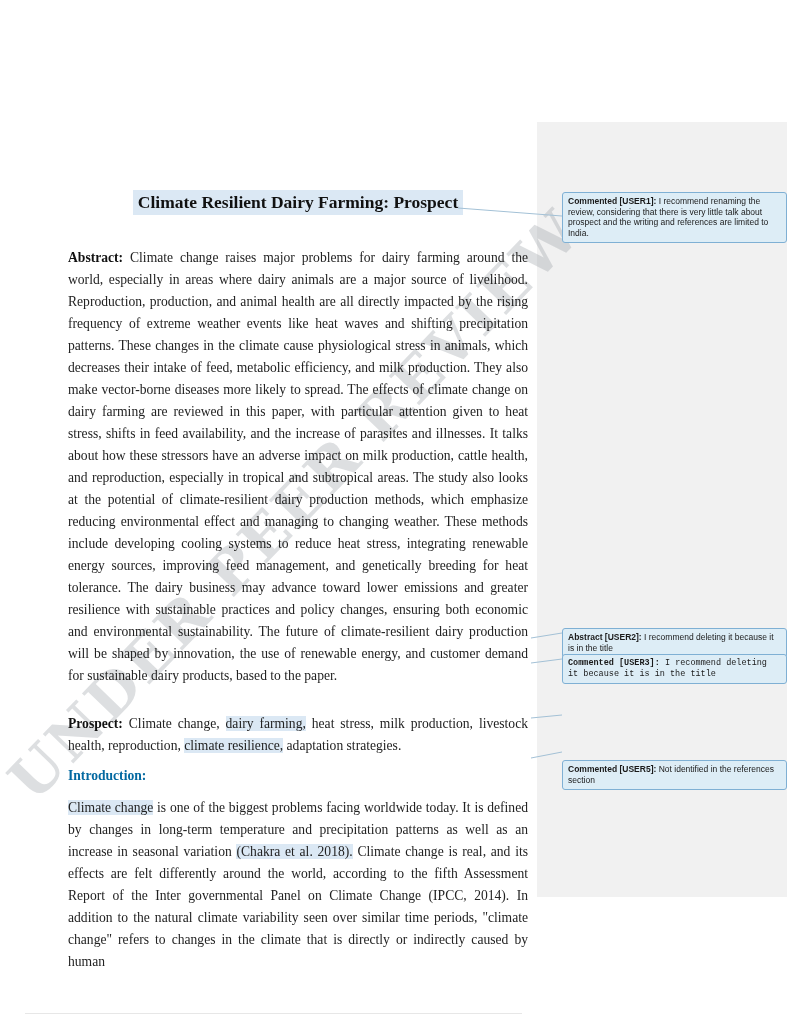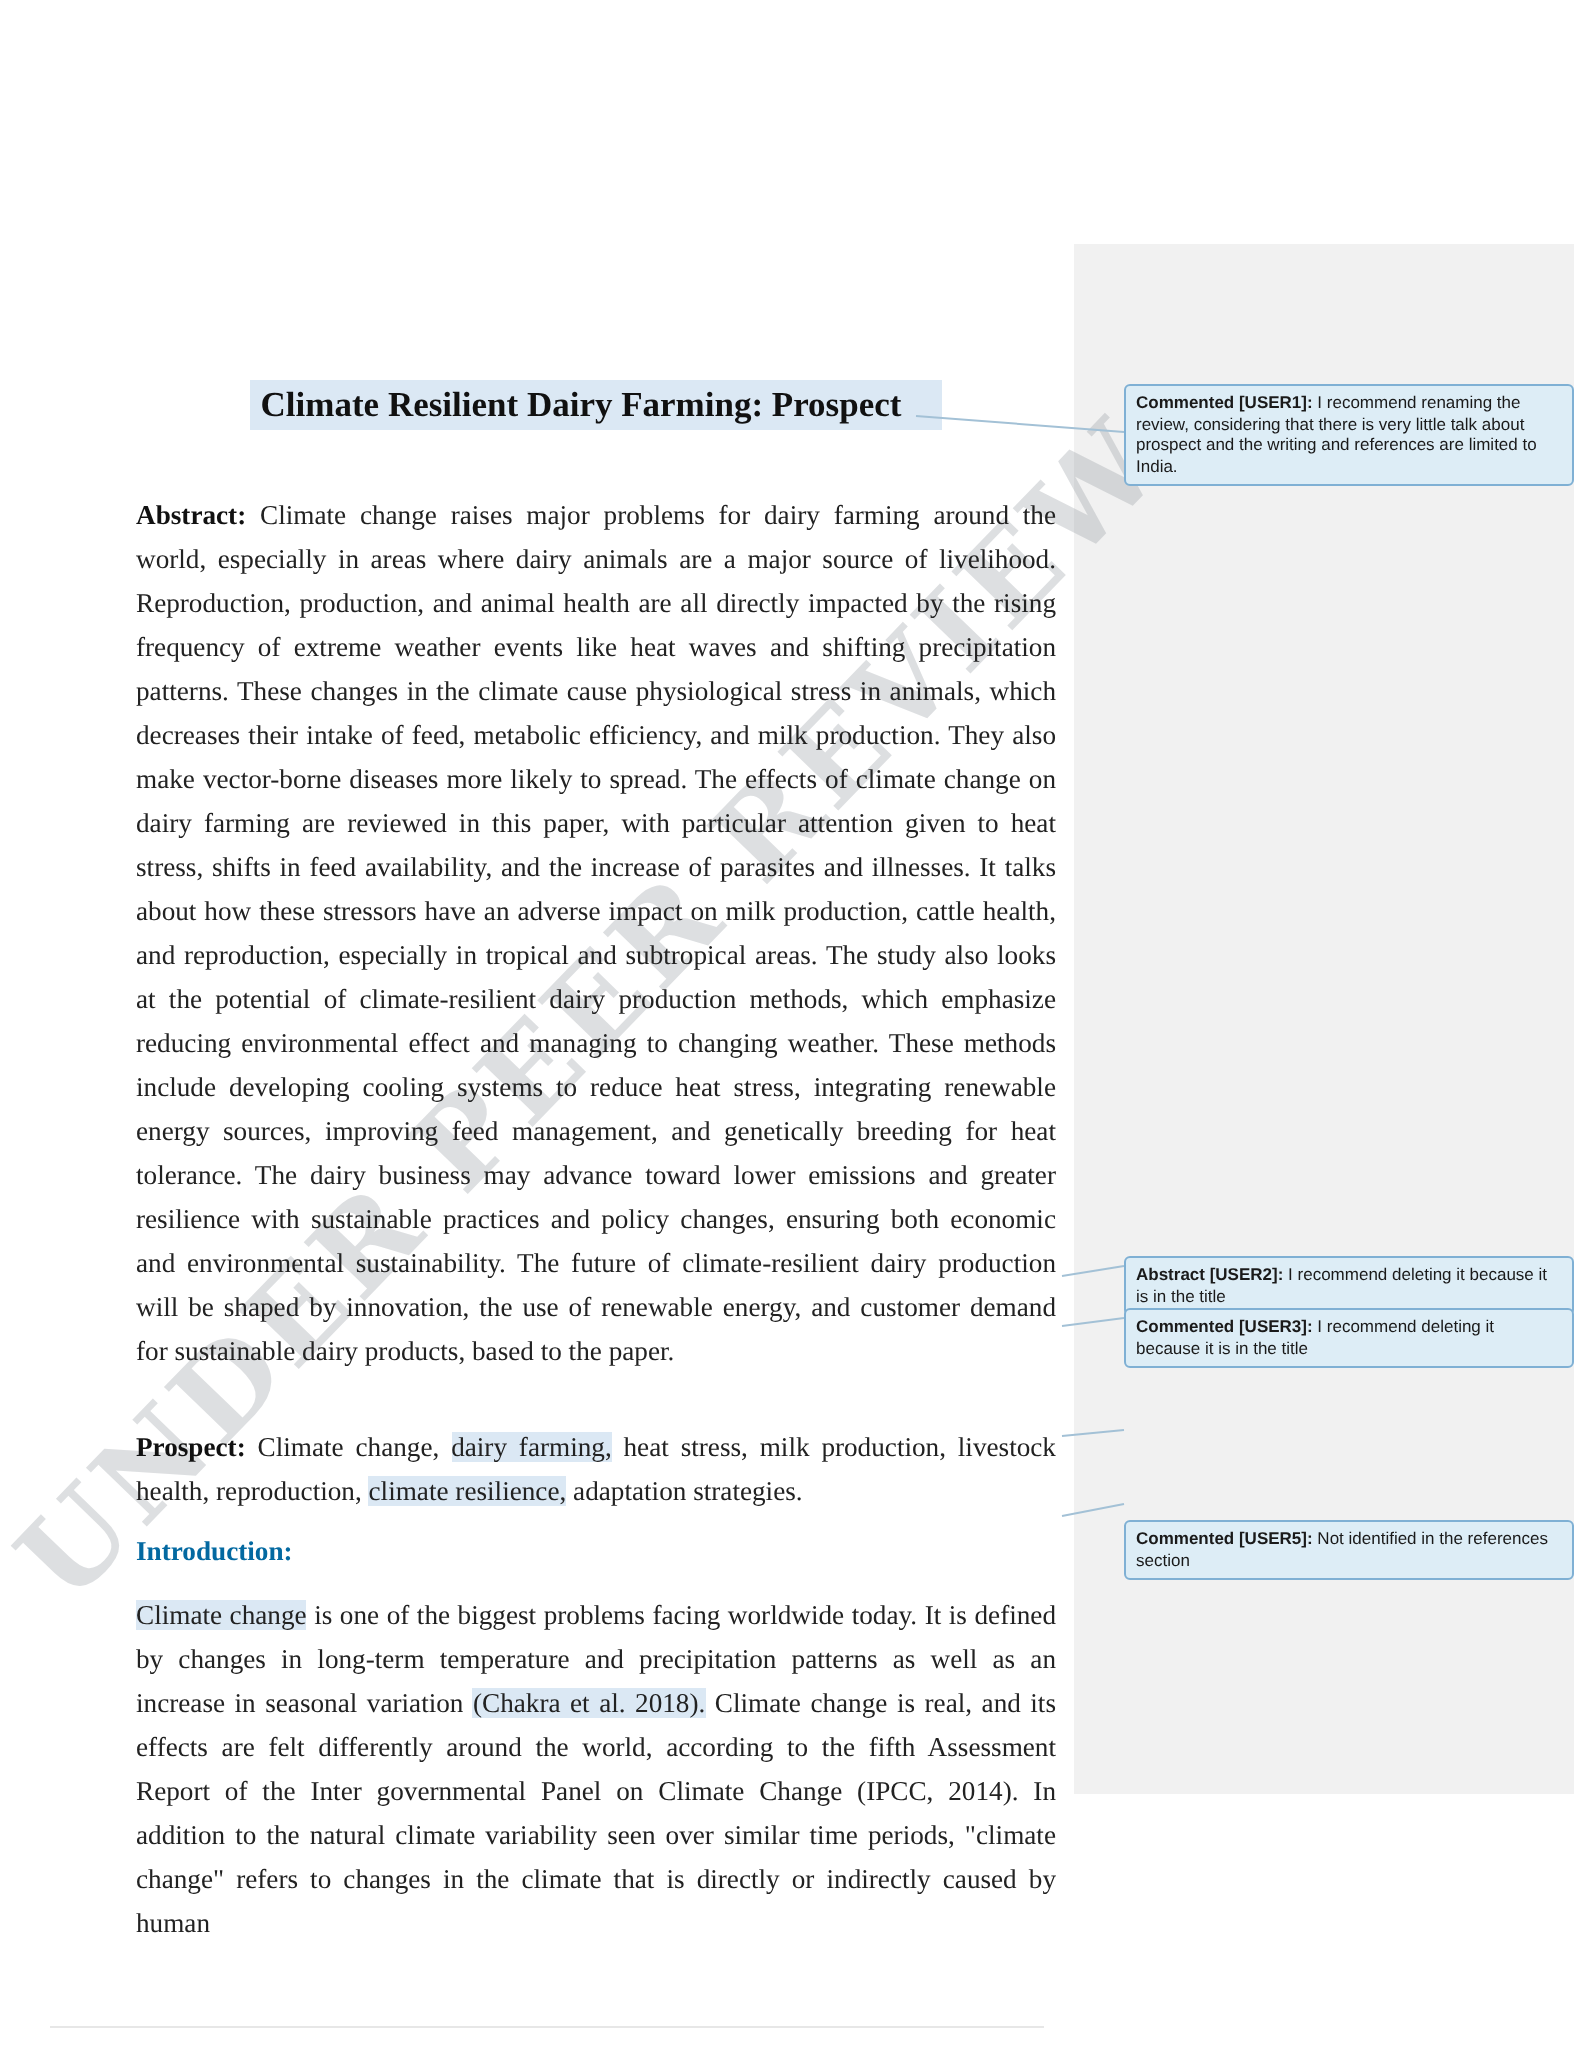--- a/index.html
+++ b/index.html
@@ -42,21 +42,21 @@
   }
   .title {
     text-align:center;
     font-size:17.5px;
     font-weight:bold;
     line-height:26px;
     margin:0 0 32px 0;
     color:#111111;
   }
   .hl { background:#dbe8f4; }
-  .title .hl { padding:2px 20px 3px 5px; }
+  .title .hl { padding:2px 5px 3px 5px; }
   .para { text-align:justify; margin:0 0 26px 0; }
   .para-keywords { margin:0 0 8px 0; }
   .section-heading {
     font-size:13.6px;
     font-weight:bold;
     line-height:22px;
     margin:0 0 10px 0;
     color:#0369a1;
   }
   .connectors {
@@ -117,20 +117,20 @@
     <h2 class="section-heading">Introduction:</h2>
 
     <p class="para"><span class="hl">Climate change</span><span> is one of the biggest problems facing worldwide today. It is defined by changes in long-term temperature and precipitation patterns as well as an increase in seasonal variation </span><span class="hl">(Chakra et al. 2018).</span><span> Climate change is real, and its effects are felt differently around the world, according to the fifth Assessment Report of the Inter governmental Panel on Climate Change (IPCC, 2014). In addition to the natural climate variability seen over similar time periods, "climate change" refers to changes in the climate that is directly or indirectly caused by human</span></p>
 
   </div>
 
   <div class="comment" style="top:192px;"><span class="clabel">Commented [USER1]:</span><span class="ctext"> I recommend renaming the review, considering that there is very little talk about prospect and the writing and references are limited to India.</span></div>
 
   <div class="comment" style="top:628px;"><span class="clabel">Abstract [USER2]:</span><span class="ctext"> I recommend deleting it because it is in the title</span></div>
 
-  <div class="comment" style="top:654px;"><span class="clabel">Commented [USER3]:</span><span class="ctext"> I recommend deleting it because it is in the title</span></div>
+  <div class="comment" style="top:654px;font-family:Liberation Mono, monospace;"><span class="clabel">Commented [USER3]:</span><span class="ctext"> I recommend deleting it because it is in the title</span></div>
 
 
   <div class="comment" style="top:748px;margin-top:12px;"><span class="clabel">Commented [USER5]:</span><span class="ctext"> Not identified in the references section</span></div>
 
   <div class="bottom-rule"></div>
 
 </div>
 
 </body></html>

